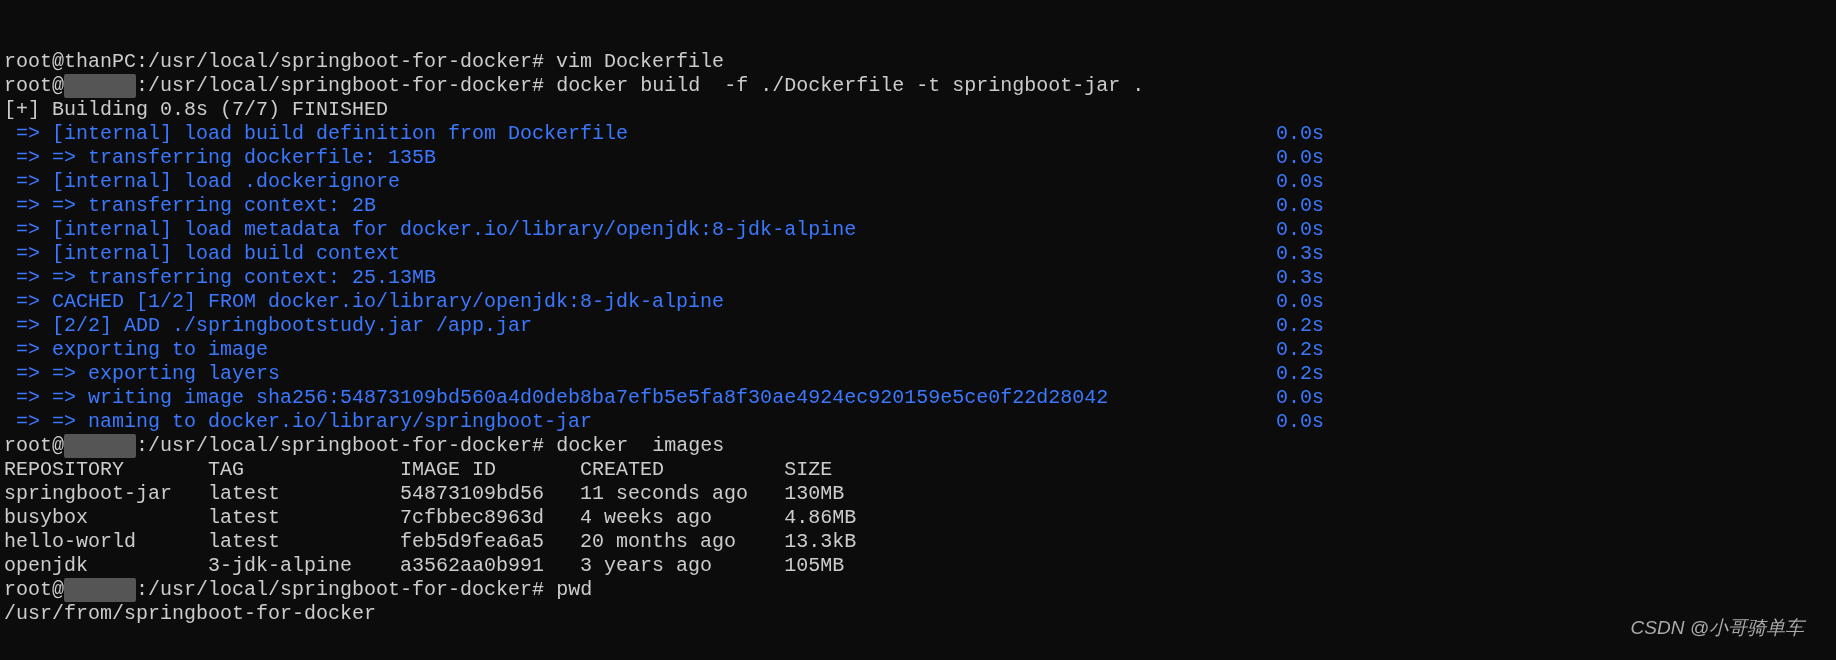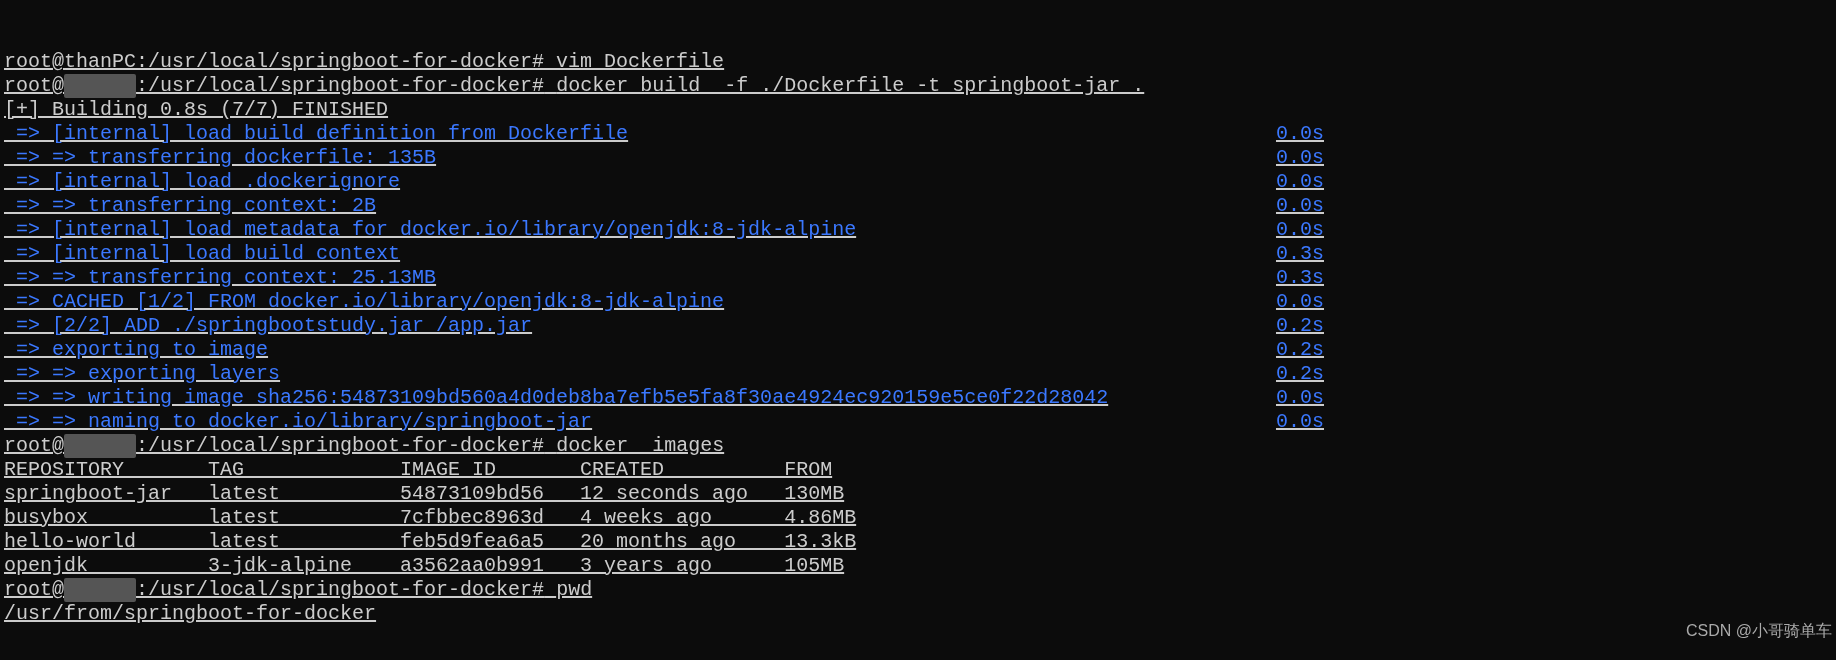--- a/index.html
+++ b/index.html
@@ -10,57 +10,57 @@
     font-family: "Consolas", "Courier New", monospace;
     font-size: 20px;
     line-height: 1.2;
     white-space: pre;
     overflow: hidden;
     width: 1836px;
     height: 660px;
   }
   .term {
     padding: 2px 4px;
-    text-decoration: underline;
   }
   .white { color: #cccccc; }
   .blue  { color: #3b78ff; }
   .row {
     display: flex;
     justify-content: center;
     width: 1320px;
     gap: 16px;
   }
   .row .left { flex: 1 1 auto; }
   .row .right { flex: 0 0 auto; padding-left: 20px; }
   .redact {
     display: inline-block;
     background: #555555;
     color: #555555;
     border-radius: 2px;
   }
   .watermark {
     position: absolute;
-    right: 4px;
+    right: 32px;
     bottom: 20px;
     color: #aaaaaa;
-    font-size: 16px;
+    font-size: 19px;
     font-family: Arial, sans-serif;
     white-space: nowrap;
+    font-style: italic;
   }
 </style>
 </head>
 <body>
 <div class="term">
 <span class="white"><span>root@thanPC:/usr/local/springboot-for-docker# vim Dockerfile</span>
 <span>root@</span><span class="redact">      </span><span>:/usr/local/springboot-for-docker#</span> <span>docker build  -f ./Dockerfile -t springboot-jar .</span>
 <span>[+] Building 0.8s (7/7) FINISHED</span></span>
 <span class="blue"><span class="row"><span class="left"> =&gt; [internal] load build definition from Dockerfile</span><span class="right">0.0s</span></span><span class="row"><span class="left"> =&gt; =&gt; transferring dockerfile: 135B</span><span class="right">0.0s</span></span><span class="row"><span class="left"> =&gt; [internal] load .dockerignore</span><span class="right">0.0s</span></span><span class="row"><span class="left"> =&gt; =&gt; transferring context: 2B</span><span class="right">0.0s</span></span><span class="row"><span class="left"> =&gt; [internal] load metadata for docker.io/library/openjdk:8-jdk-alpine</span><span class="right">0.0s</span></span><span class="row"><span class="left"> =&gt; [internal] load build context</span><span class="right">0.3s</span></span><span class="row"><span class="left"> =&gt; =&gt; transferring context: 25.13MB</span><span class="right">0.3s</span></span><span class="row"><span class="left"> =&gt; CACHED [1/2] FROM docker.io/library/openjdk:8-jdk-alpine</span><span class="right">0.0s</span></span><span class="row"><span class="left"> =&gt; [2/2] ADD ./springbootstudy.jar /app.jar</span><span class="right">0.2s</span></span><span class="row"><span class="left"> =&gt; exporting to image</span><span class="right">0.2s</span></span><span class="row"><span class="left"> =&gt; =&gt; exporting layers</span><span class="right">0.2s</span></span><span class="row"><span class="left"> =&gt; =&gt; writing image sha256:54873109bd560a4d0deb8ba7efb5e5fa8f30ae4924ec920159e5ce0f22d28042</span><span class="right">0.0s</span></span><span class="row"><span class="left"> =&gt; =&gt; naming to docker.io/library/springboot-jar</span><span class="right">0.0s</span></span></span><span class="white"><span>root@</span><span class="redact">      </span><span>:/usr/local/springboot-for-docker#</span> <span>docker  images</span>
-<span>REPOSITORY       TAG             IMAGE ID       CREATED          FROM</span>
-<span>springboot-jar   latest          54873109bd56   12 seconds ago   130MB</span>
+<span>REPOSITORY       TAG             IMAGE ID       CREATED          SIZE</span>
+<span>springboot-jar   latest          54873109bd56   11 seconds ago   130MB</span>
 <span>busybox          latest          7cfbbec8963d   4 weeks ago      4.86MB</span>
 <span>hello-world      latest          feb5d9fea6a5   20 months ago    13.3kB</span>
 <span>openjdk          3-jdk-alpine    a3562aa0b991   3 years ago      105MB</span>
 <span>root@</span><span class="redact">      </span><span>:/usr/local/springboot-for-docker#</span> <span>pwd</span>
 <span>/usr/from/springboot-for-docker</span></span>
 </div>
 <div class="watermark">CSDN @小哥骑单车</div>
 
 
 

